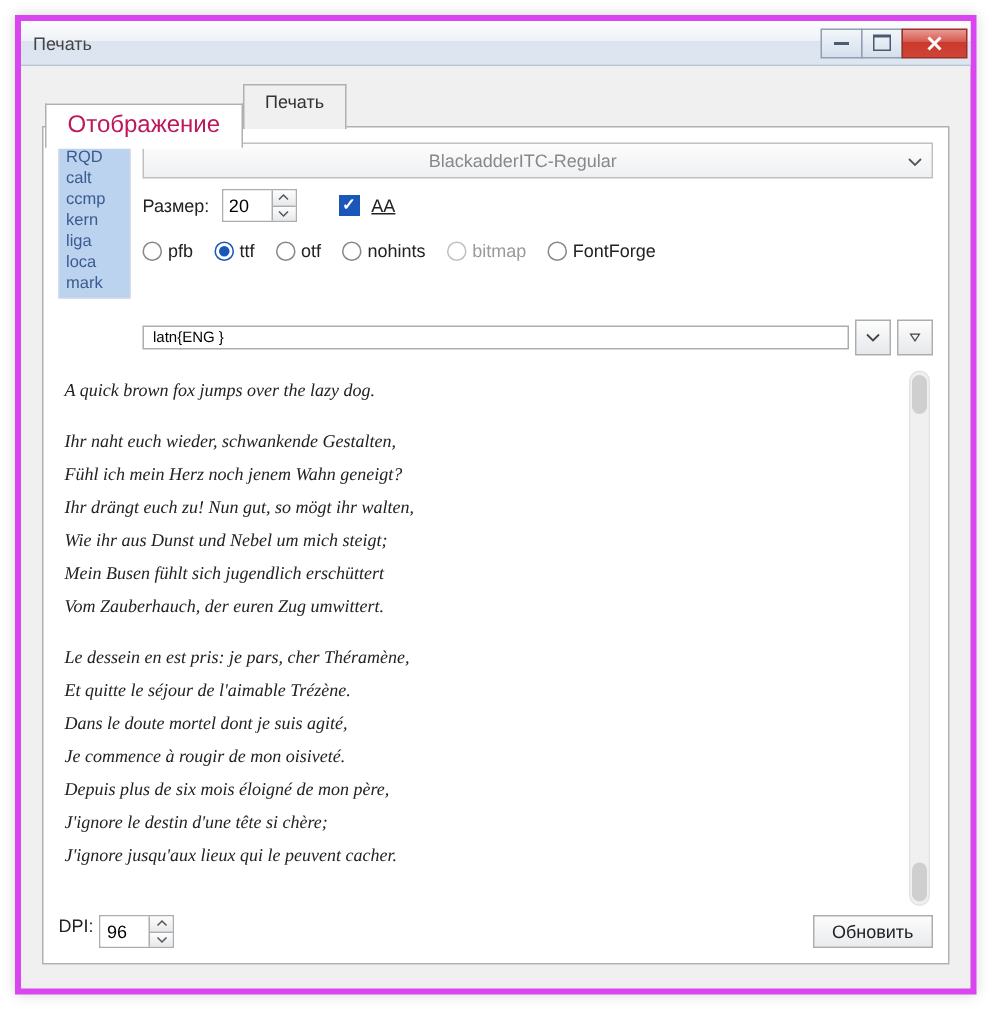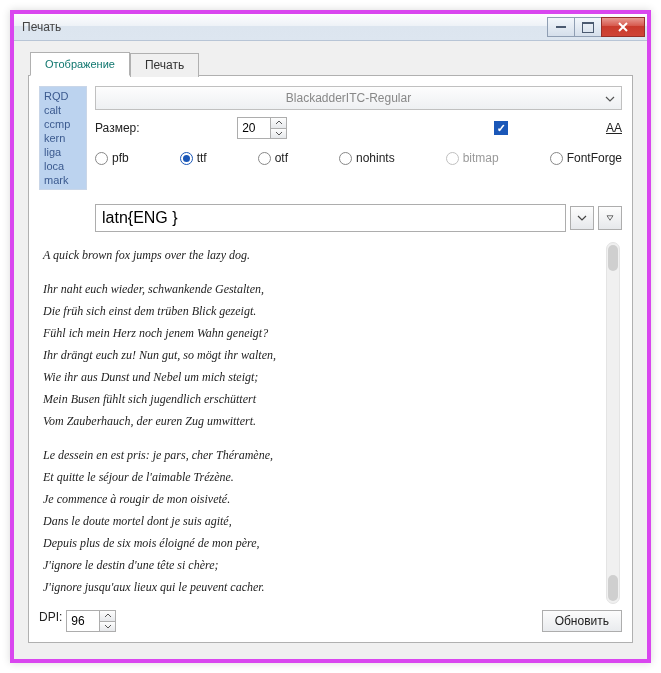--- a/index.html
+++ b/index.html
@@ -60,23 +60,23 @@
   flex-direction: column;
 }
 .tabbar { display: flex; padding-left: 2px; }
 .tab {
   padding: 5px 14px;
   border: 1px solid #b0b0b0;
   background: #f4f4f4;
   margin-right: 0;
   border-bottom: none;
   position: relative;
-  top: 1px;
-  font-size: 11px;
-  color: #0f766e;
+  top: 15px;
+  font-size: 16px;
+  color: #be185d;
 }
 .tab.active {
   background: #fff;
   border-bottom: 1px solid #fff;
   z-index: 2;
 }
 .tab.inactive { background: #f0f0f0; color: #333; font-size: 12px; top: 2px; padding: 4px 14px; }
 .tab-panel {
   border: 1px solid #b0b0b0;
   background: #fff;
@@ -109,21 +109,21 @@
   position: relative;
   color: #888;
   justify-content: center;
 }
 .font-select .chev {
   position: absolute;
   right: 6px;
   top: 50%;
   transform: translateY(-50%);
 }
-.row { display: flex; align-items: center; gap: 8px; height: 24px; justify-content: space-between; }
+.row { display: flex; align-items: center; gap: 8px; height: 24px; }
 .label { color: #222; }
 .spinner {
   display: inline-flex;
   border: 1px solid #adadad;
   height: 22px;
 }
 .spinner input {
   width: 32px;
   border: none;
   padding: 0 4px;
@@ -158,24 +158,24 @@
 .radio.selected { border-color: #1a57b8; }
 .radio.selected::after { content: ""; width: 7px; height: 7px; border-radius: 50%; background: #1a57b8; }
 .radio-label { color: #222; }
 .radio-label.disabled { color: #9a9a9a; }
 .radio.disabled { border-color: #c0c0c0; }
 .radio-row { display: flex; align-items: center; gap: 4px; }
 
 .script-row { display: flex; gap: 4px; margin-top: 14px; margin-left: 56px; align-items: center; }
 .script-input {
   flex: 1;
-  height: 28px;
+  height: 16px;
   border: 1px solid #adadad;
   padding: 0 6px;
-  font-size: 16px;
+  font-size: 10px;
   outline: none;
 }
 .sq-btn {
   width: 24px; height: 24px; border: 1px solid #adadad;
   background: linear-gradient(to bottom,#fdfdfd,#e6e8eb);
   display: flex; align-items: center; justify-content: center;
 }
 
 .preview-wrap { flex: 1; display: flex; margin-top: 6px; border-top: 0; }
 .preview-scroll { width: 18px; display: flex; flex-direction: column; align-items: center; padding-top: 4px; }
@@ -318,30 +318,29 @@
           <svg viewBox="0 0 10 8">
               <path d="M1 1 L5 7 L9 1 Z" fill="none" stroke="#444" stroke-width="1"></path>
             </svg>
         </div>
       </div>
 
       <div class="preview-wrap">
         <div class="preview">
           <p>A quick brown fox jumps over the lazy dog.</p>
           <p class="stanza">Ihr naht euch wieder, schwankende Gestalten,</p>
-          <p>Die früh sich einst dem trüben Blick gezeigt.</p>
           <p>Fühl ich mein Herz noch jenem Wahn geneigt?</p>
           <p>Ihr drängt euch zu! Nun gut, so mögt ihr walten,</p>
           <p>Wie ihr aus Dunst und Nebel um mich steigt;</p>
           <p>Mein Busen fühlt sich jugendlich erschüttert</p>
           <p>Vom Zauberhauch, der euren Zug umwittert.</p>
           <p class="stanza">Le dessein en est pris: je pars, cher Théramène,</p>
           <p>Et quitte le séjour de l'aimable Trézène.</p>
+          <p>Dans le doute mortel dont je suis agité,</p>
           <p>Je commence à rougir de mon oisiveté.</p>
-          <p>Dans le doute mortel dont je suis agité,</p>
           <p>Depuis plus de six mois éloigné de mon père,</p>
           <p>J'ignore le destin d'une tête si chère;</p>
           <p>J'ignore jusqu'aux lieux qui le peuvent cacher.</p>
         </div>
         <div class="preview-scroll">
           <div class="scroll-track">
             <div class="scroll-thumb"></div>
             <div class="scroll-thumb bot"></div>
           </div>
         </div>

